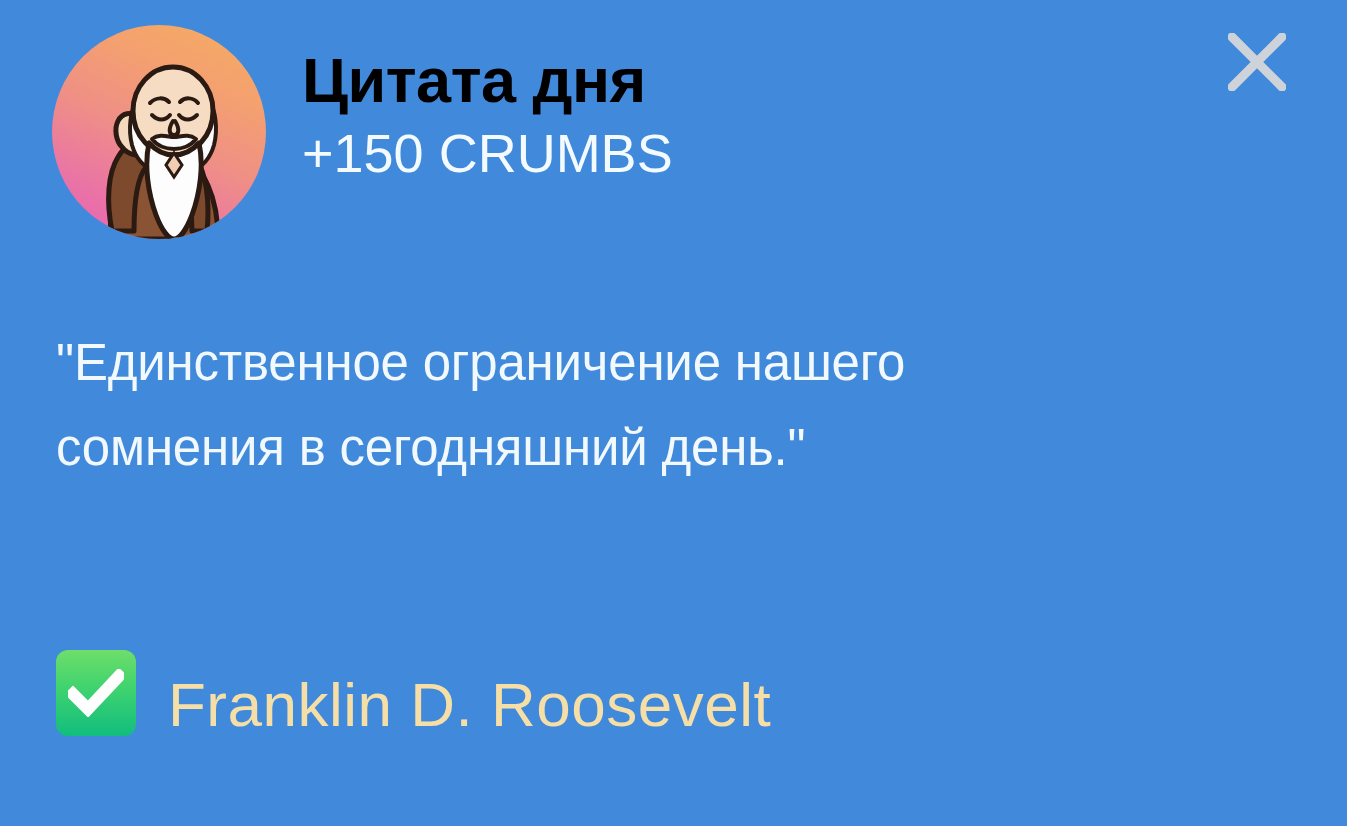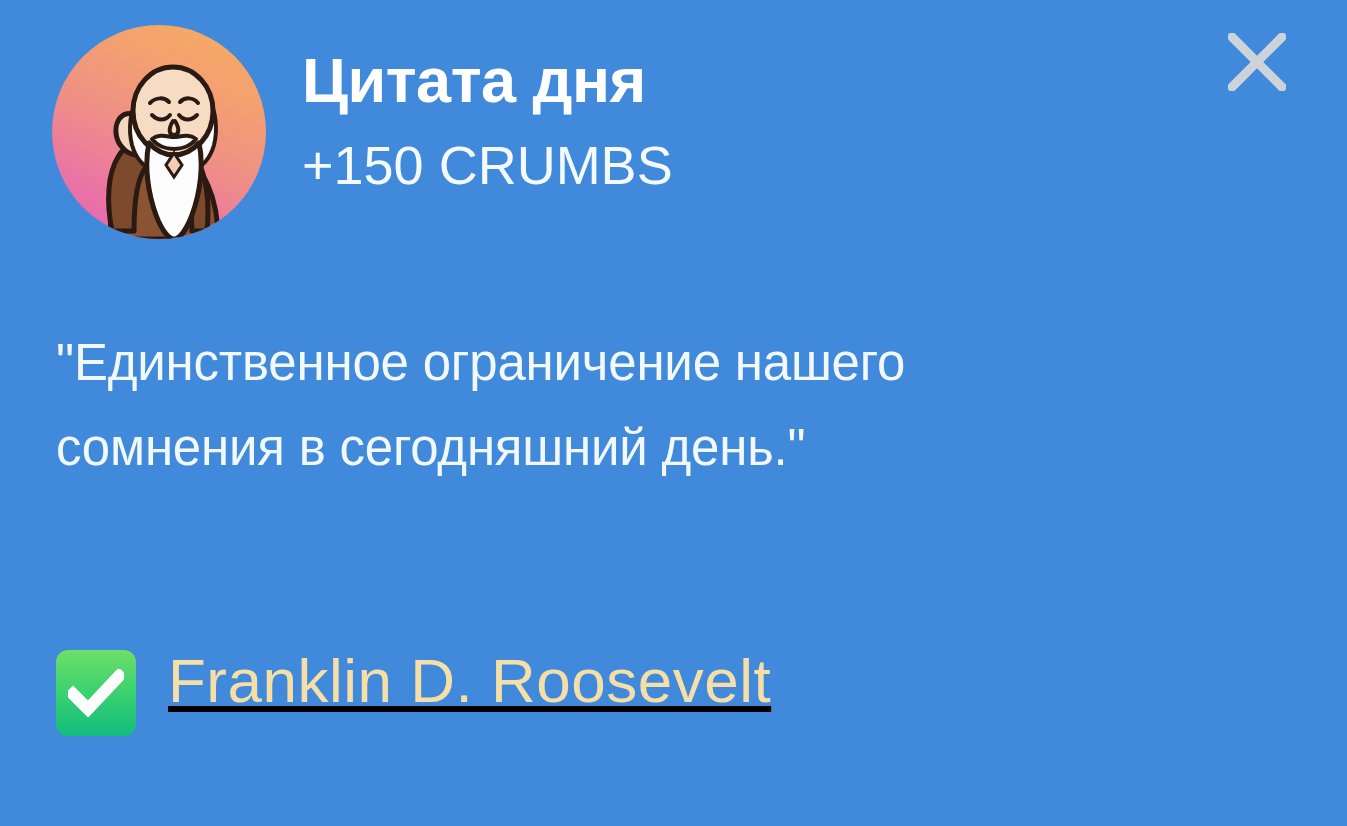--- a/index.html
+++ b/index.html
@@ -70,27 +70,27 @@
 
   .header-text {
     margin-left: 36px;
     padding-top: 22px;
     display: flex;
     flex-direction: column;
   }
   .title {
     font-size: 63px;
     font-weight: bold;
-    color: #ffffff;
+    color: #000000;
     line-height: 1.05;
     letter-spacing: -0.5px;
     white-space: nowrap;
   }
   .subtitle {
-    margin-top: 24px;
+    margin-top: 12px;
     font-size: 54px;
     font-weight: normal;
     color: #f4fbff;
     line-height: 1.05;
     letter-spacing: 0px;
     white-space: nowrap;
   }
 
   
   .quote {
@@ -106,22 +106,21 @@
     white-space: nowrap;
     letter-spacing: -0.2px;
   }
 
   
   .author-row {
     position: absolute;
     left: 56px;
     top: 650px;
     display: flex;
-    align-items: flex-start;
-    text-decoration: underline;
+    align-items: flex-end;
   }
   .verified-badge {
     width: 80px;
     height: 86px;
     border-radius: 12px;
     background: linear-gradient(180deg, #6ede6a 0%, #3ed36f 45%, #12bd7e 100%);
     display: flex;
     align-items: center;
     justify-content: center;
     flex: 0 0 auto;

